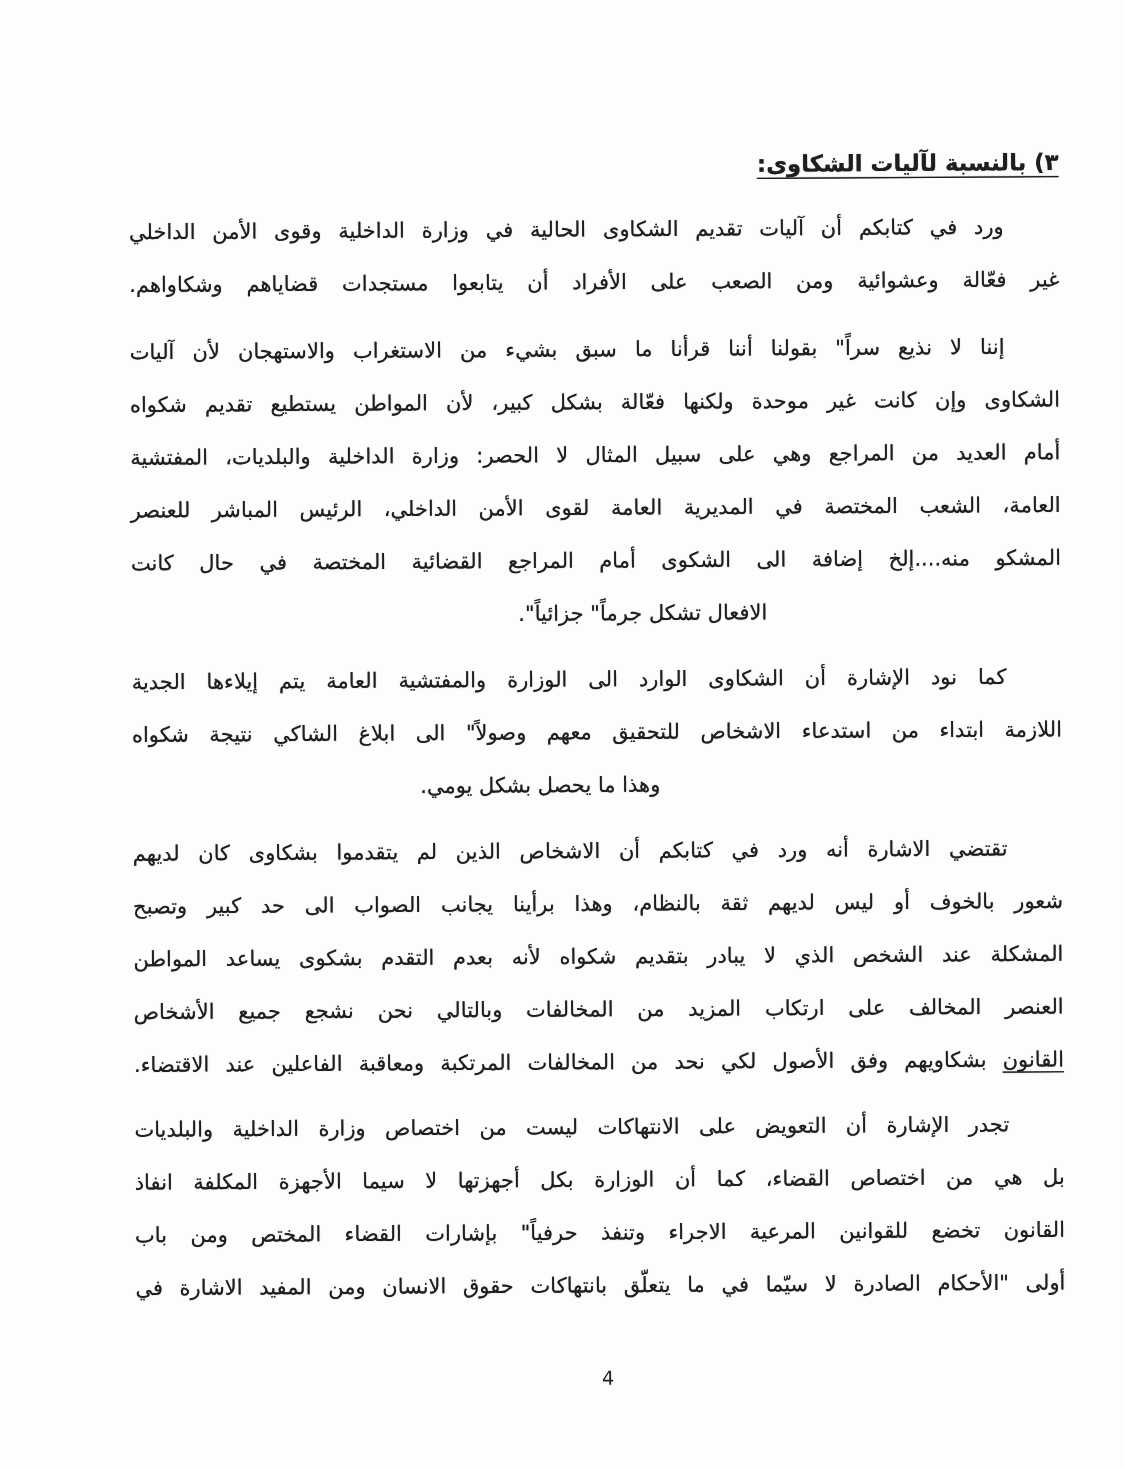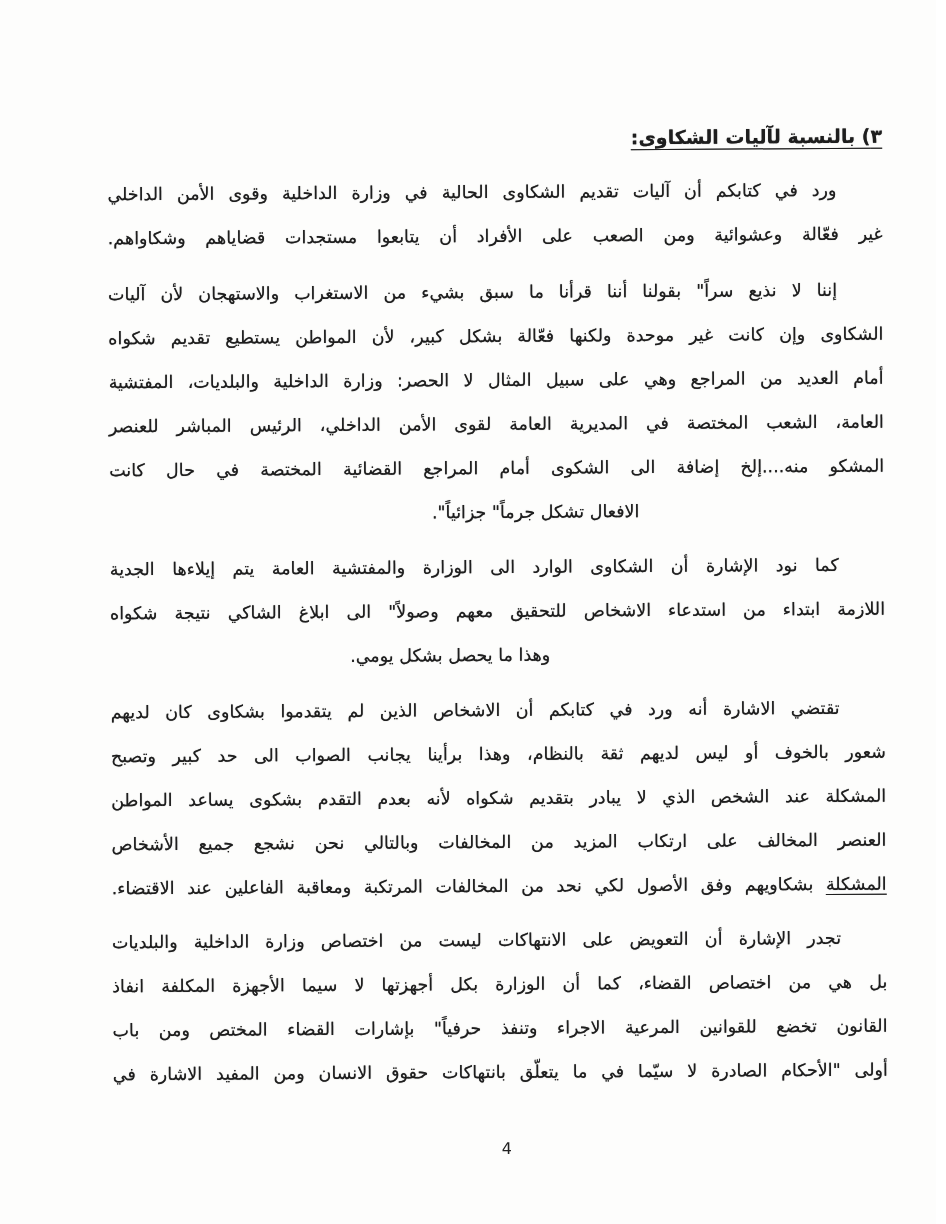--- a/index.html
+++ b/index.html
@@ -115,21 +115,21 @@
       <div class="line first txt">كما نود الإشارة أن الشكاوى الوارد الى الوزارة والمفتشية العامة يتم إيلاءها الجدية</div>
       <div class="line txt">اللازمة ابتداء من استدعاء الاشخاص للتحقيق معهم وصولاً" الى ابلاغ الشاكي نتيجة شكواه</div>
       <div class="line short short-2 txt">وهذا ما يحصل بشكل يومي.</div>
     </div>
 
     <div class="para para-4">
       <div class="line first txt">تقتضي الاشارة أنه ورد في كتابكم أن الاشخاص الذين لم يتقدموا بشكاوى كان لديهم</div>
       <div class="line txt">شعور بالخوف أو ليس لديهم ثقة بالنظام، وهذا برأينا يجانب الصواب الى حد كبير وتصبح</div>
       <div class="line txt">المشكلة عند الشخص الذي لا يبادر بتقديم شكواه لأنه بعدم التقدم بشكوى يساعد المواطن</div>
       <div class="line txt">العنصر المخالف على ارتكاب المزيد من المخالفات وبالتالي نحن نشجع جميع الأشخاص</div>
-      <div class="line txt"><span class="uline">المشكلة</span> <span>بشكاويهم وفق الأصول لكي نحد من المخالفات المرتكبة ومعاقبة الفاعلين عند الاقتضاء.</span></div>
+      <div class="line txt"><span class="uline">القانون</span> <span>بشكاويهم وفق الأصول لكي نحد من المخالفات المرتكبة ومعاقبة الفاعلين عند الاقتضاء.</span></div>
     </div>
 
     <div class="para para-5">
       <div class="line first txt">تجدر الإشارة أن التعويض على الانتهاكات ليست من اختصاص وزارة الداخلية والبلديات</div>
       <div class="line txt">بل هي من اختصاص القضاء، كما أن الوزارة بكل أجهزتها لا سيما الأجهزة المكلفة انفاذ</div>
       <div class="line txt">القانون تخضع للقوانين المرعية الاجراء وتنفذ حرفياً" بإشارات القضاء المختص ومن باب</div>
       <div class="line txt">أولى "الأحكام الصادرة لا سيّما في ما يتعلّق بانتهاكات حقوق الانسان ومن المفيد الاشارة في</div>
     </div>
 
     <div class="page-number">4</div>

